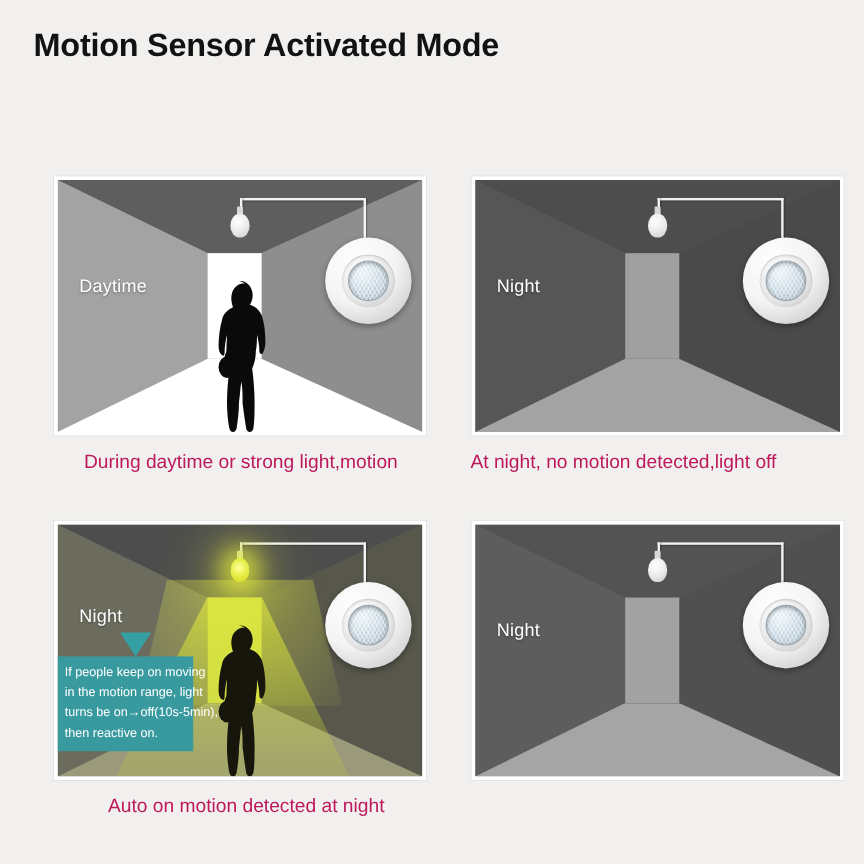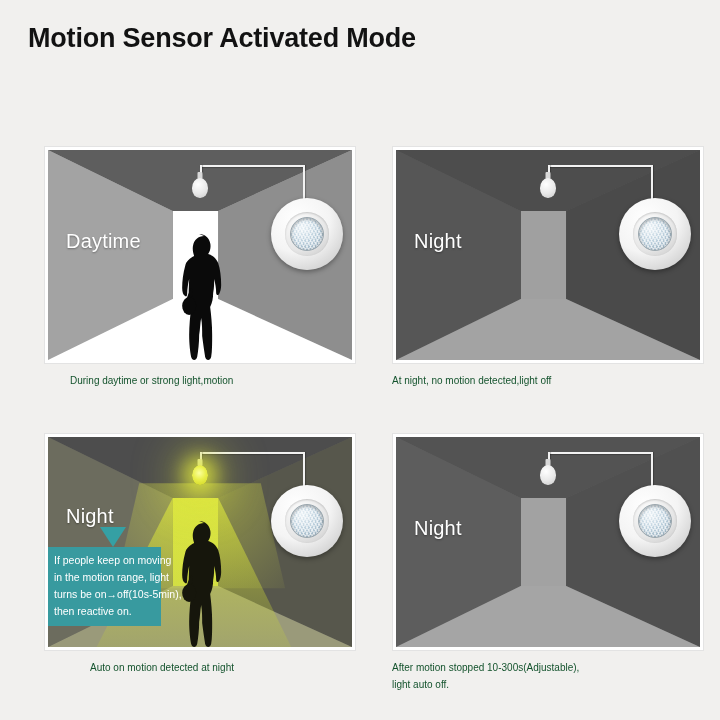--- a/index.html
+++ b/index.html
@@ -136,42 +136,42 @@
     border:1.5px solid #9aa6ad;
     box-shadow:inset 0 1px 3px rgba(0,0,0,.35);
   }
 
   
   .person{position:absolute;}
   .person svg{display:block;}
 
   
   .scene-label{
-    position:absolute;color:#ffffff;font-size:20px;
+    position:absolute;color:#ffffff;font-size:15px;
     text-shadow:0 1px 2px rgba(0,0,0,.35);
     letter-spacing:.2px;
   }
 
   
   .callout-tri{
     position:absolute;width:0;height:0;
     border-left:13px solid transparent;
     border-right:13px solid transparent;
     border-top:20px solid #35a0a4;
   }
   .callout{
     position:absolute;background:#389a9f;color:#ffffff;
     font-size:10.5px;line-height:1.62;
     padding:5px 6px 6px 6px;box-sizing:border-box;
   }
   .callout div{white-space:nowrap;}
 
   
   .caption{
-    margin-top:8px;font-size:10px;line-height:1.72;color:#14532d;
+    margin-top:8px;font-size:16px;line-height:1.72;color:#be185d;
   }
   .caption div{white-space:nowrap;}
   .cap-indent-1{padding-left:18px;}
   .cap-indent-2{padding-left:26px;}
   .cap-indent-3{padding-left:46px;}
 </style>
 </head>
 <body>
 
 <div class="page">
@@ -328,20 +328,16 @@
 
           <div class="sensor" style="right:9px;top:48px;width:72px;height:72px;">
             <div class="ring">
               <div class="lens"></div>
             </div>
           </div>
 
           <div class="scene-label" style="left:18px;top:80px;">Night</div>
         </div>
       </div>
-      <div class="caption">
-        <div>After motion stopped 10-300s(Adjustable),</div>
-        <div>light auto off.</div>
-      </div>
     </div>
 
   </div>
 </div>
 
 </body></html>

